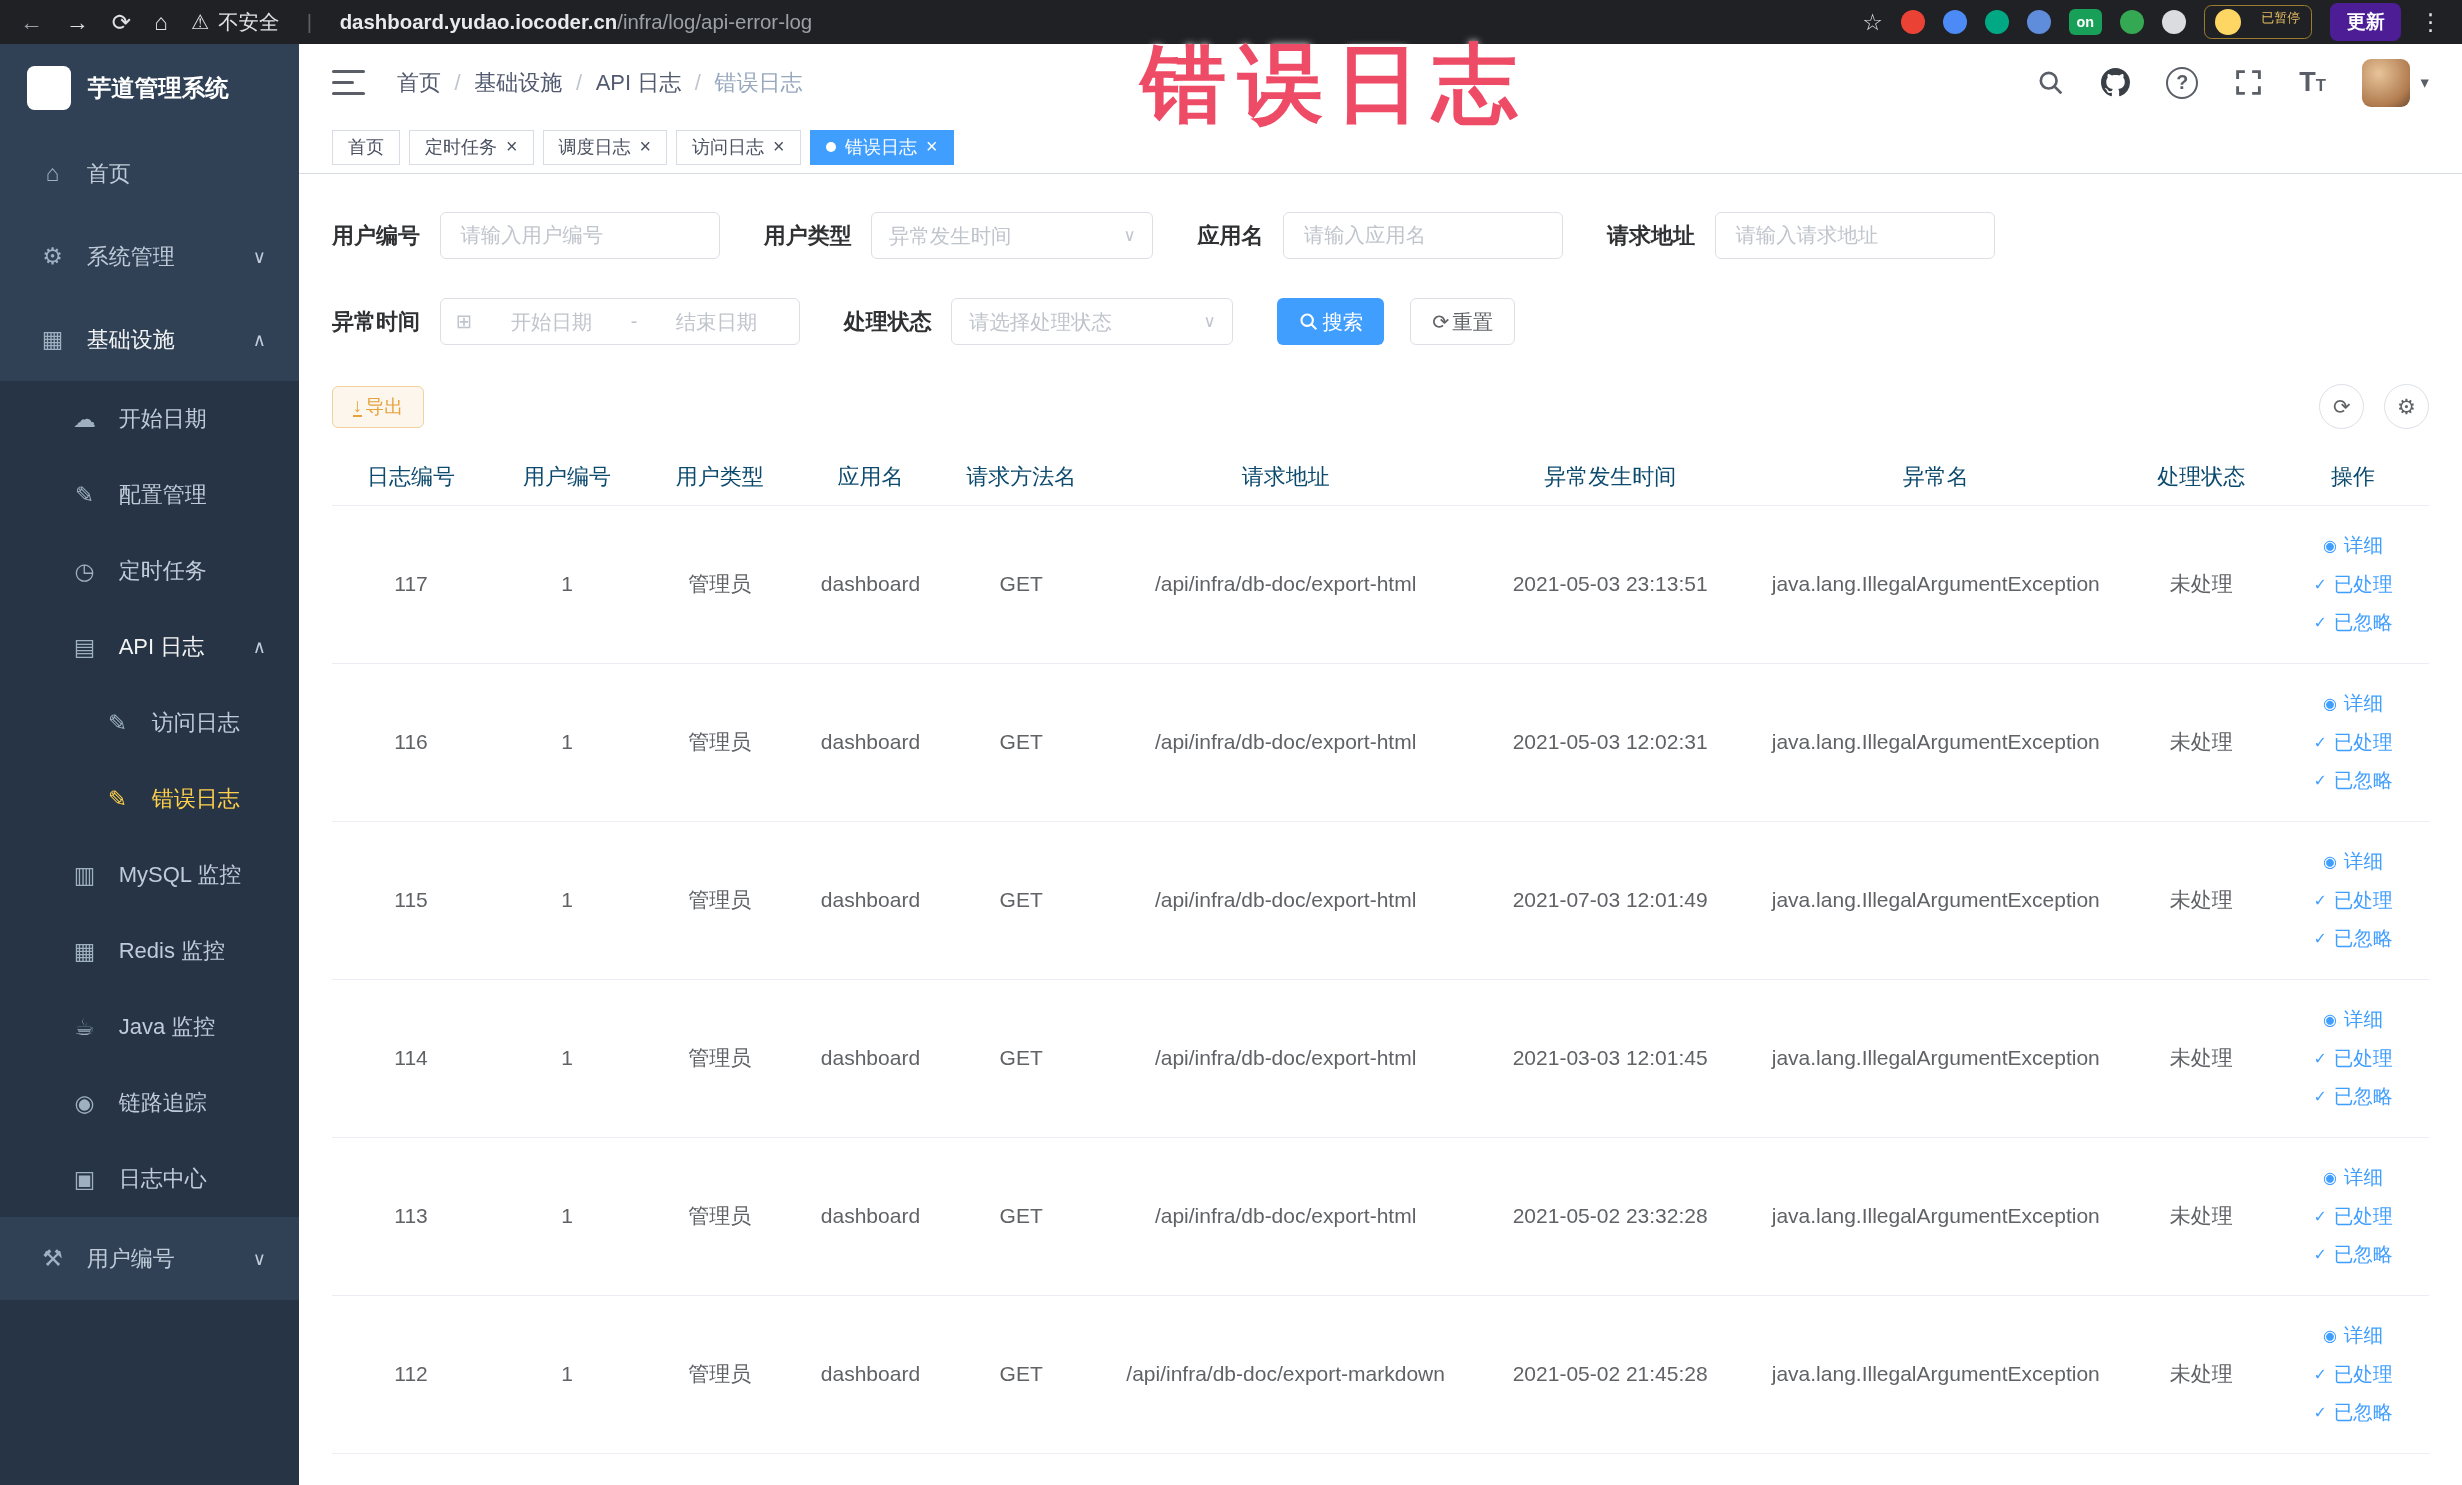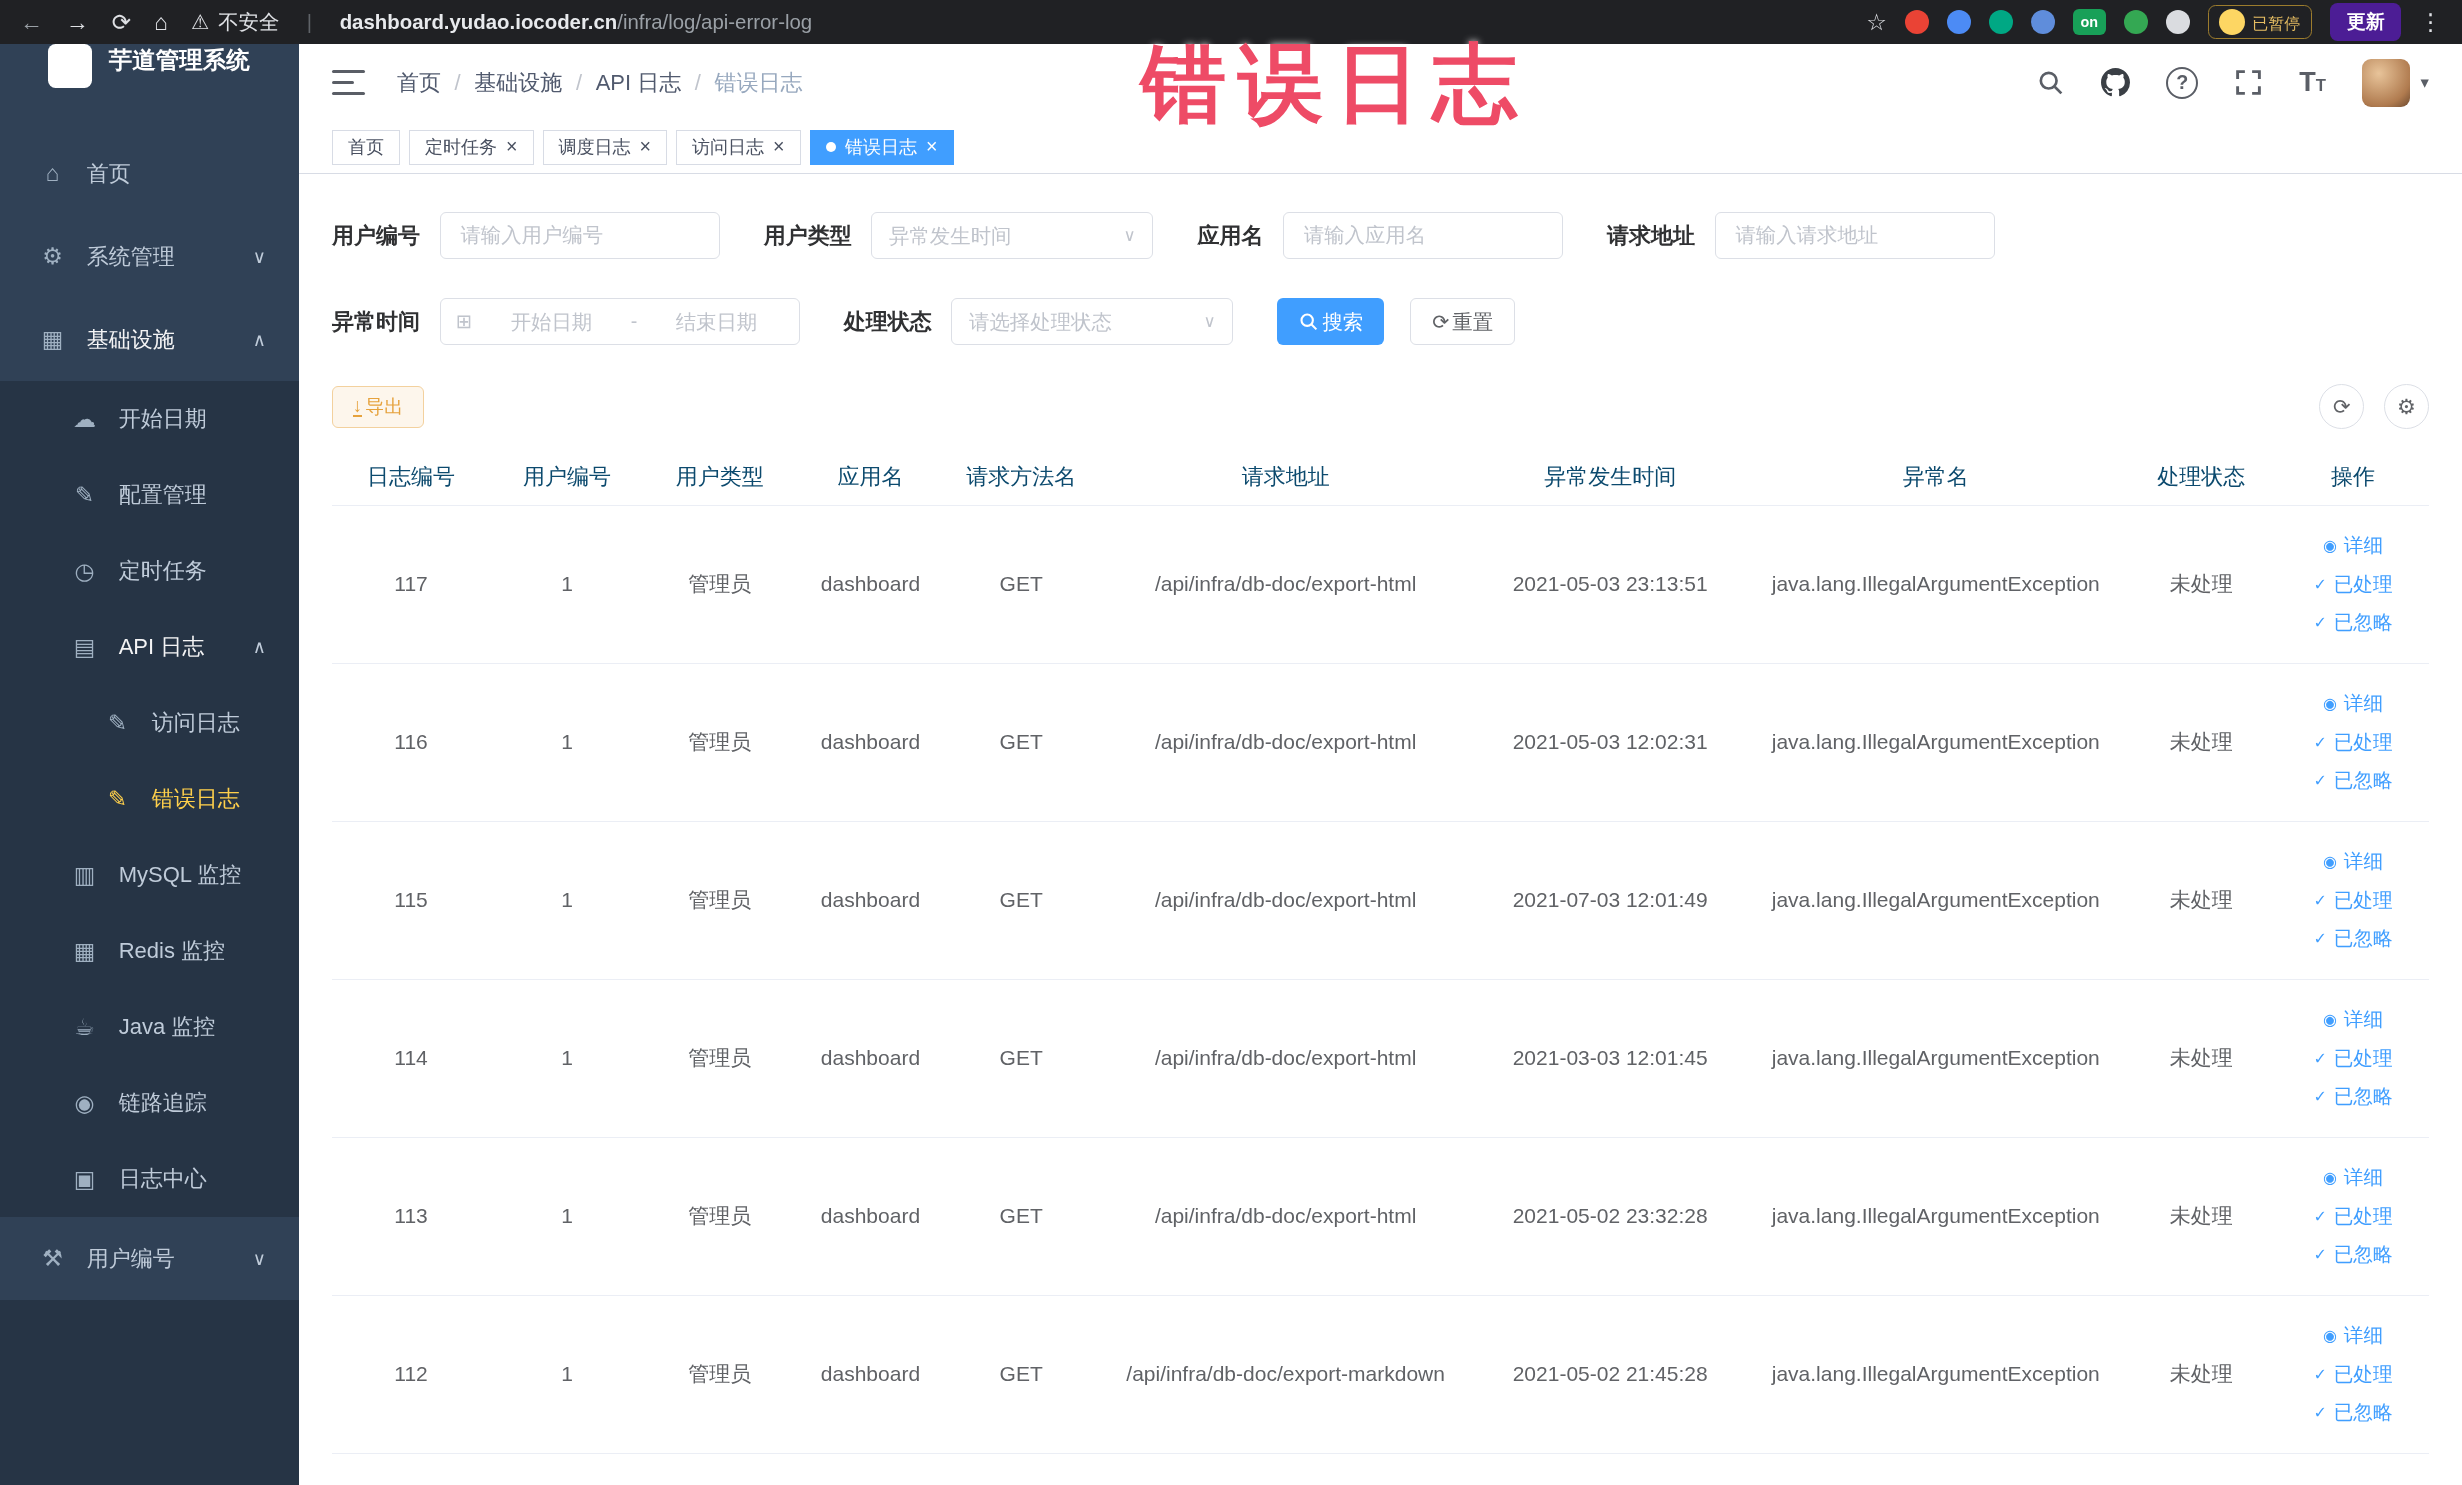--- a/index.html
+++ b/index.html
@@ -13,28 +13,28 @@
   .nav-ic{font-size:23px;color:#dfe1e5}
   .nav-ic.back{color:#9aa0a6}
   .sec{display:flex;align-items:center;gap:9px;color:#dfe1e5}
   .divider{color:#5f6368;margin:0 4.5px}
   .url{display:flex;align-items:center;font-size:20.4px}
   .url .host{color:#e8eaed;font-weight:700}
   .url .path{color:#9aa0a6}
   .tb-right{margin-left:auto;display:flex;align-items:center;gap:18px}
   .ext-dot{width:24px;height:24px;border-radius:50%;display:inline-flex;align-items:center;justify-content:center;color:#fff;font-size:14.4px;font-weight:700;flex-shrink:0}
   .ext-pill{width:auto;border-radius:6px;padding:0 7.6px;height:26px}
-  .paused-chip{display:flex;align-items:flex-end;gap:7px;border:1.5px solid #9c7c2d;color:#e6bd62;border-radius:7.6px;padding:3px 10.6px;font-size:16px}
+  .paused-chip{display:flex;align-items:flex-start;gap:20px;border:1.5px solid #9c7c2d;color:#e6bd62;border-radius:7.6px;padding:3px 10.6px;font-size:13px}
   .smiley{width:26px;height:26px;border-radius:50%;background:#fdd663;display:inline-block}
   .update-btn{background:#4c1d95;color:#fff;border-radius:7.6px;padding:6px 16.7px;font-size:19px;font-weight:700}
 
   
   .app{display:flex;height:1442px}
   .sidebar{width:299px;background:#304156;display:flex;flex-direction:column;font-size:22px;color:#bfcbd9;flex-shrink:0}
-  .logo{height:88px;display:flex;align-items:flex-start;gap:16.7px;padding-left:48px}
+  .logo{height:88px;display:flex;align-items:center;gap:16.7px;padding-left:27px}
   .logo-img{width:44px;height:44px;background:#fff;border-radius:7.6px;flex-shrink:0}
   .logo-title{color:#fff;font-weight:700;font-size:23.5px}
   .menu-item{display:flex;align-items:center;height:83px;padding-left:35px;cursor:pointer}
   .menu-item.sub{height:76px;background:#263445}
   .menu-item.lvl2{padding-left:67px}
   .menu-item.lvl3{padding-left:100px}
   .mi-icon{width:35px;margin-right:16.7px;font-size:23px;color:#9fb0c1;text-align:center;flex-shrink:0}
   .mi-label{flex:1;white-space:nowrap}
   .mi-arrow{margin-right:33px;font-size:18px;color:#bfcbd9}
   .menu-item.open{color:#f4f4f5}

